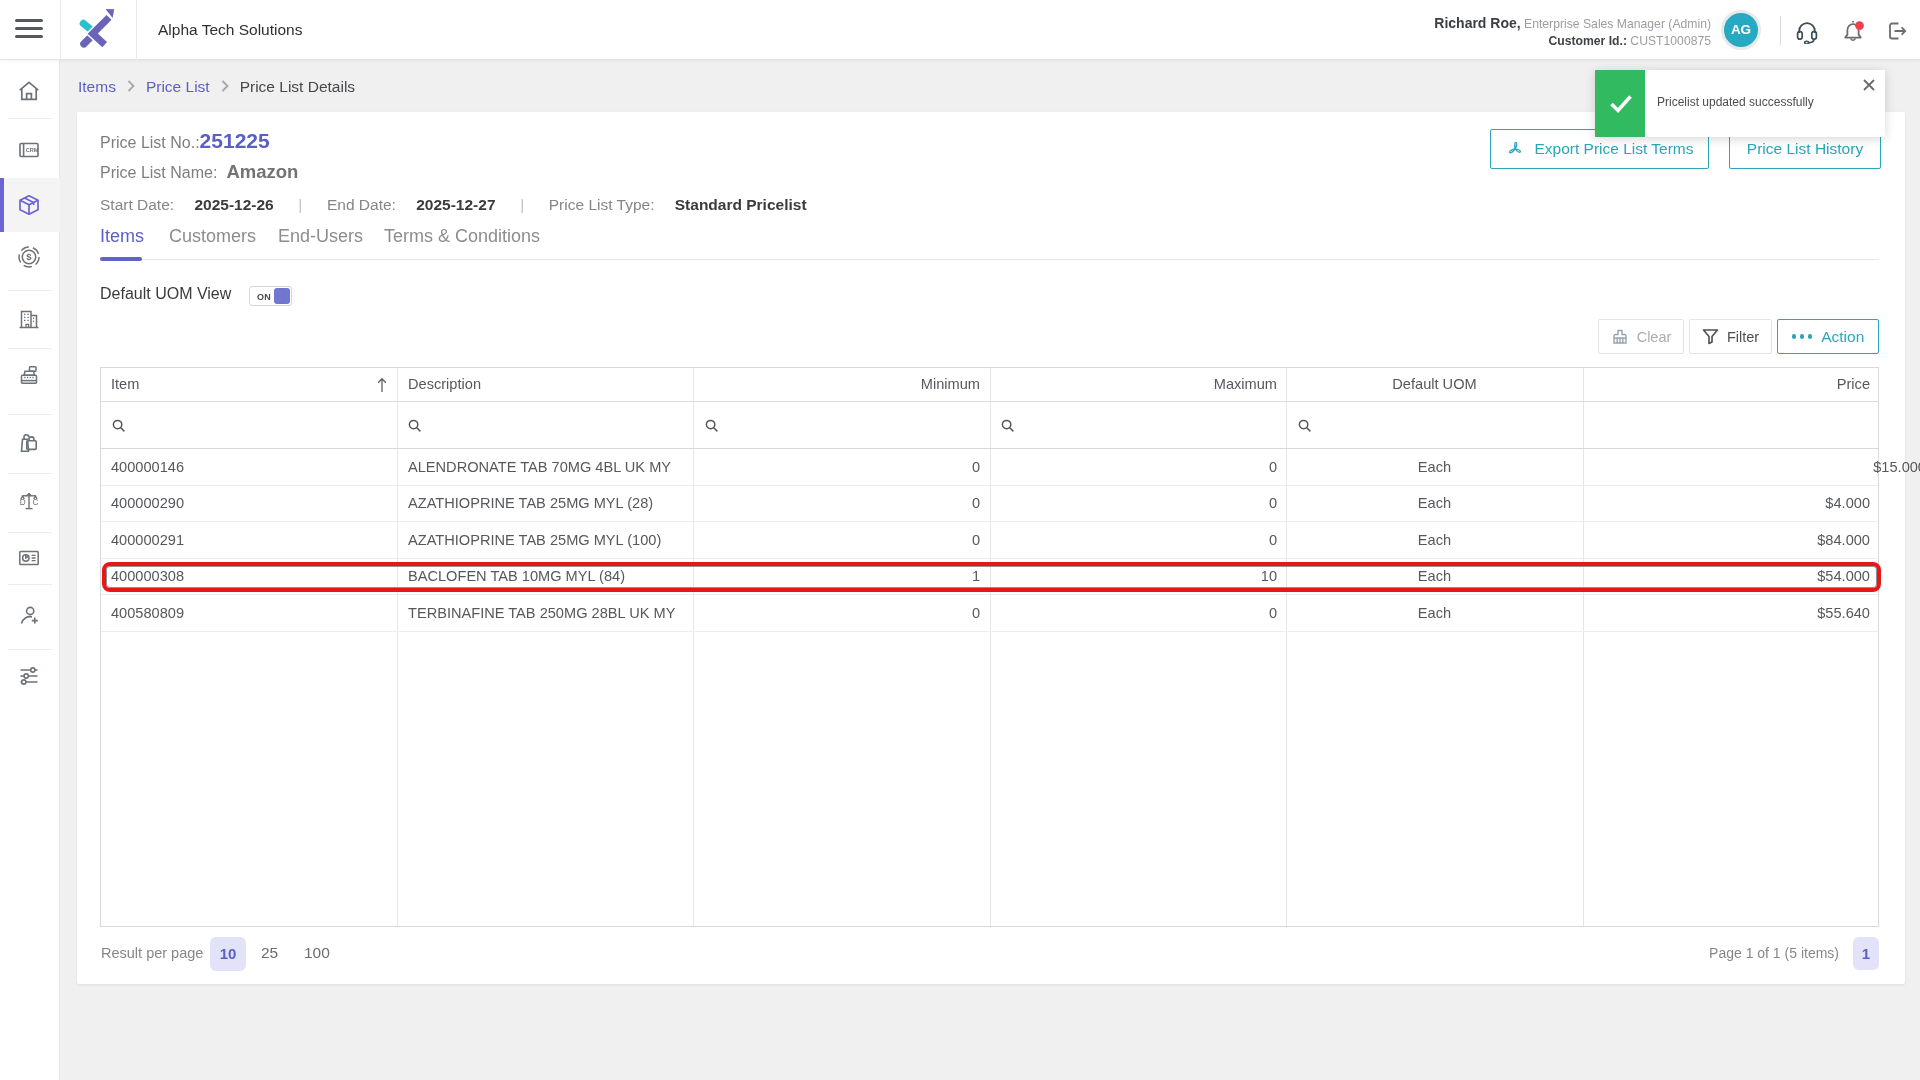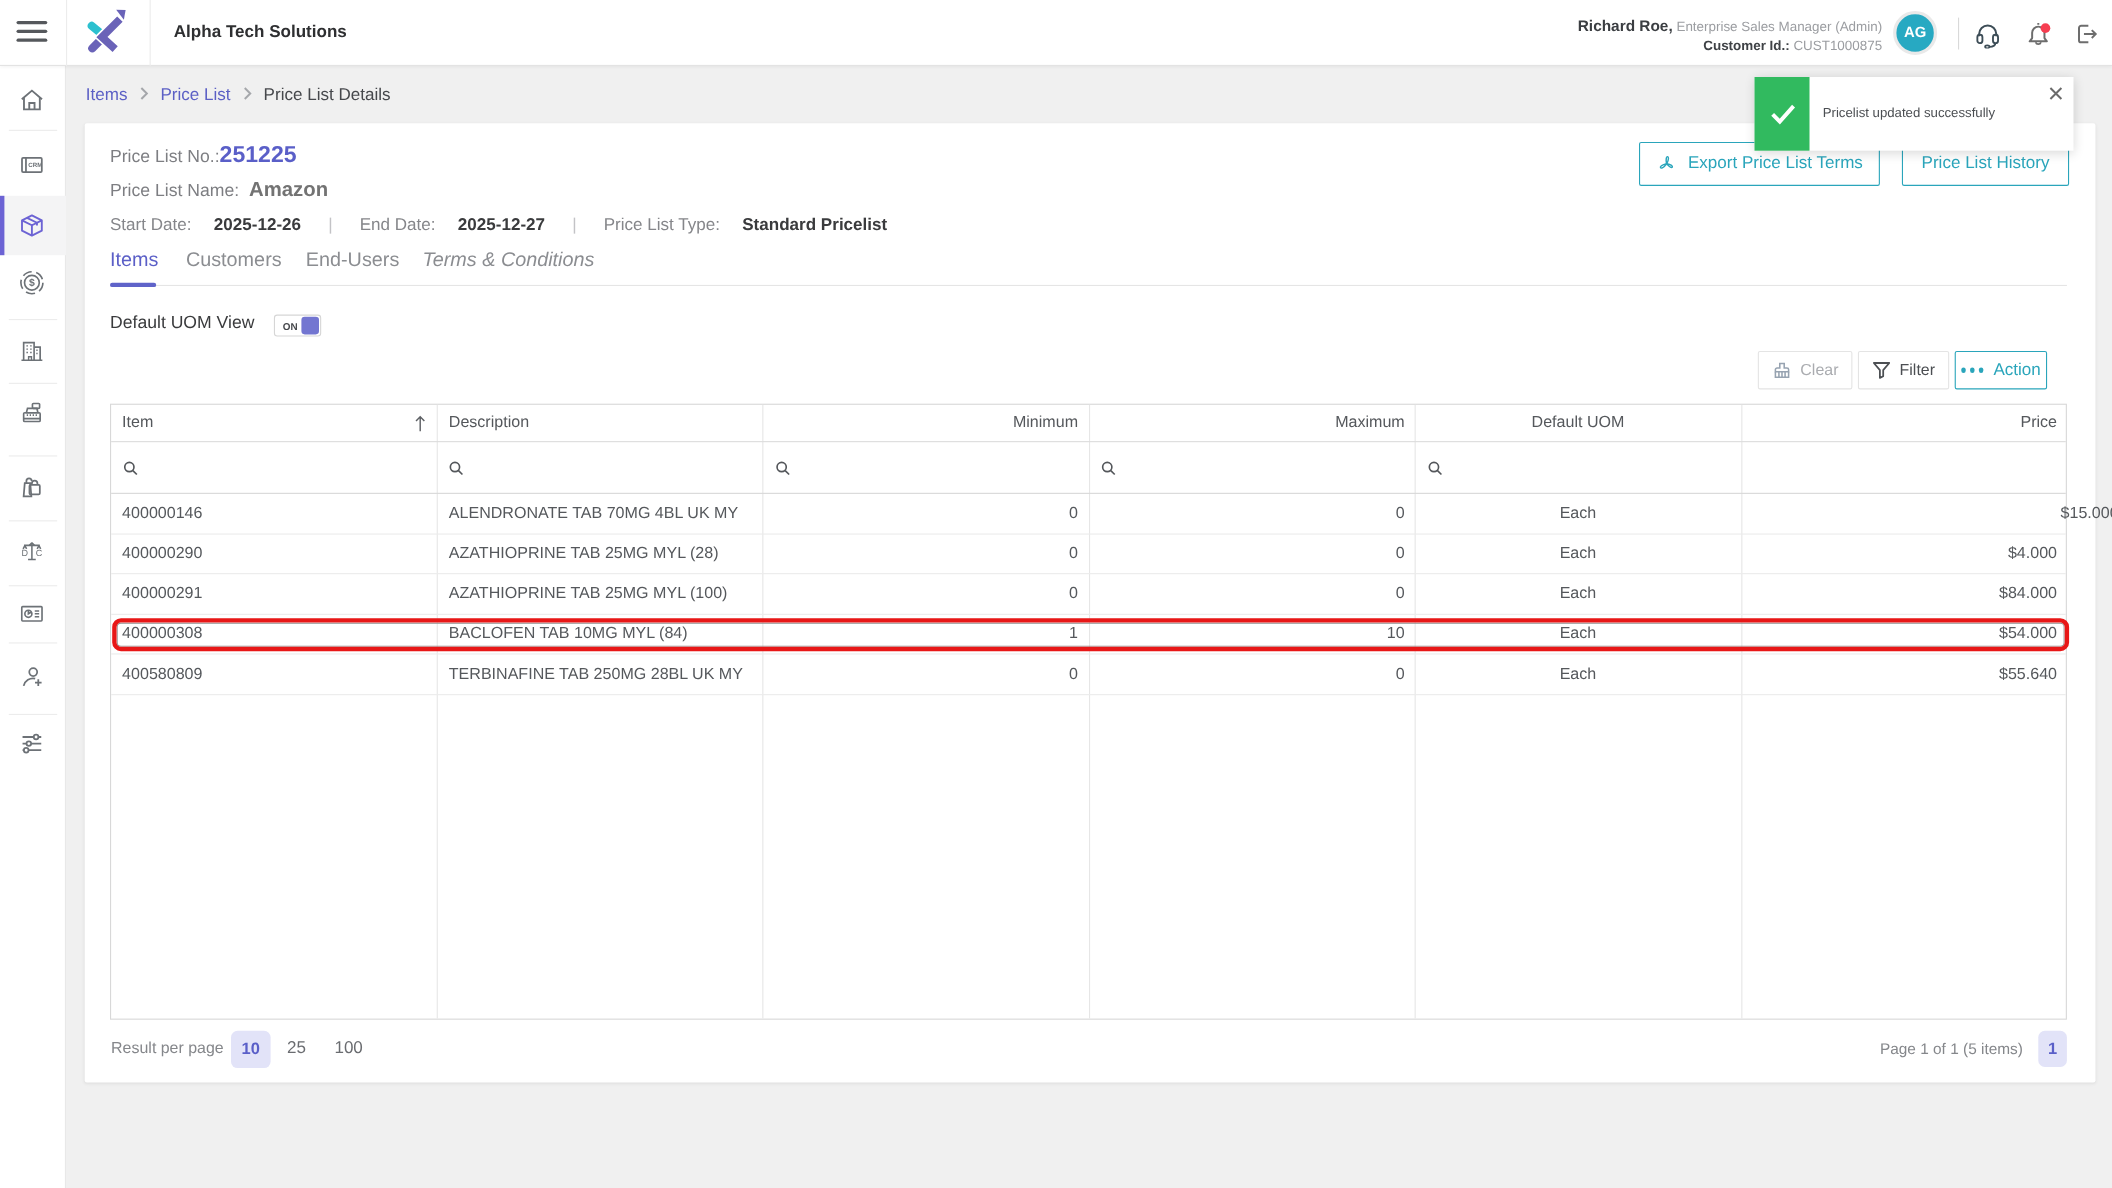--- a/index.html
+++ b/index.html
@@ -3,21 +3,21 @@
 <meta charset="utf-8">
 <style>
 * { margin:0; padding:0; box-sizing:border-box; }
 html,body { width:1920px; height:1080px; overflow:hidden; }
 body { font-family:"Liberation Sans", sans-serif; background:#f0f0f0; position:relative; }
 .abs { position:absolute; }
 
 #header { position:absolute; left:0; top:0; width:1920px; height:60px; background:#fff; border-bottom:1px solid #e3e3e3; box-shadow:0 1px 3px rgba(0,0,0,0.05); z-index:20; }
 .hbar { position:absolute; left:15px; width:28px; height:3px; background:#55585c; border-radius:2px; }
 #logocell { position:absolute; left:60px; top:0; width:77px; height:60px; border-left:1px solid #ececec; border-right:1px solid #ececec; }
-#brand { position:absolute; left:158px; top:0; height:60px; line-height:60px; font-size:15.5px; font-weight:bold; color:#2e2f31; }
+#brand { position:absolute; left:158px; top:0; height:60px; line-height:60px; font-size:15.5px; font-weight:normal; color:#2e2f31; }
 #userblock { position:absolute; right:209px; top:14px; text-align:right; }
 #userblock .l1 { font-size:12.2px; color:#9b9da1; line-height:18px; }
 #userblock .l1 b { font-size:14px; color:#3b3e42; }
 #userblock .l2 { font-size:12.2px; color:#9b9da1; line-height:17px; }
 #userblock .l2 b { color:#3f4246; }
 #avatar { position:absolute; left:1721px; top:10px; width:40px; height:40px; border-radius:50%; background:#27a9c2; border:3px solid #e9e9e9; color:#fff; font-size:13.5px; font-weight:bold; text-align:center; line-height:34px; }
 #hdivider { position:absolute; left:1780px; top:16px; width:1px; height:29px; background:#d9d9d9; }
 
 #sidebar { position:absolute; left:0; top:60px; width:60px; height:1020px; background:#fff; border-right:1px solid #e8e8e8; z-index:10; }
 .sdiv { position:absolute; left:8px; width:44px; height:1px; background:#ececec; }
@@ -214,21 +214,21 @@
       <path d="M0 0 C-3.7 -9 3.7 -9 0 0 Z" transform="translate(10.2,9.8) rotate(237)"></path>
     </g>
   </svg>
   Export Price List Terms
 </div>
 <div class="tealbtn" style="left:1729px;top:129px;width:152px;height:40px;">Price List History</div>
 
 <div class="tab" style="left:100px;color:#5b5fc7;">Items</div>
 <div class="tab" style="left:169px;">Customers</div>
 <div class="tab" style="left:278px;">End-Users</div>
-<div class="tab" style="left:384px;font-style:italic;">Terms &amp; Conditions</div>
+<div class="tab" style="left:384px;">Terms &amp; Conditions</div>
 <div id="tabline"></div>
 <div id="tabul"></div>
 
 <div class="abs" style="left:100px;top:285px;font-size:16px;color:#3a3b3d;">Default UOM View</div>
 <div id="toggle">
     <span class="on">ON</span>
     <span class="thumb"></span>
   </div>
 
 <div class="smbtn" style="left:1598px;width:86px;color:#aaacb0;">
@@ -239,21 +239,21 @@
     </g>
   </svg>
   Clear
 </div>
 <div class="smbtn" style="left:1689px;width:83px;color:#4c4f53;">
   <svg width="17" height="17" viewBox="0 0 17 17" style="margin-right:8px;">
     <path d="M1.5 2 h14 l-5.5 6.5 v5.5 l-3 1.5 v-7 z" fill="none" stroke="#4c4f53" stroke-width="1.6" stroke-linejoin="round"></path>
   </svg>
   Filter
 </div>
-<div class="smbtn" style="left:1777px;width:84px;color:#2aa5bb;border:1.5px solid #2aa5bb;font-size:15.5px;">
+<div class="smbtn" style="left:1777px;width:102px;color:#2aa5bb;border:1.5px solid #2aa5bb;font-size:15.5px;">
   <span style="display:flex;gap:3.5px;margin-right:9px;">
     <span style="width:4.5px;height:4.5px;border-radius:50%;background:#2aa5bb;"></span>
     <span style="width:4.5px;height:4.5px;border-radius:50%;background:#2aa5bb;"></span>
     <span style="width:4.5px;height:4.5px;border-radius:50%;background:#2aa5bb;"></span>
   </span>
   Action
 </div>
 
 <div id="tbl">
   <div class="vline" style="left:296px"></div>

